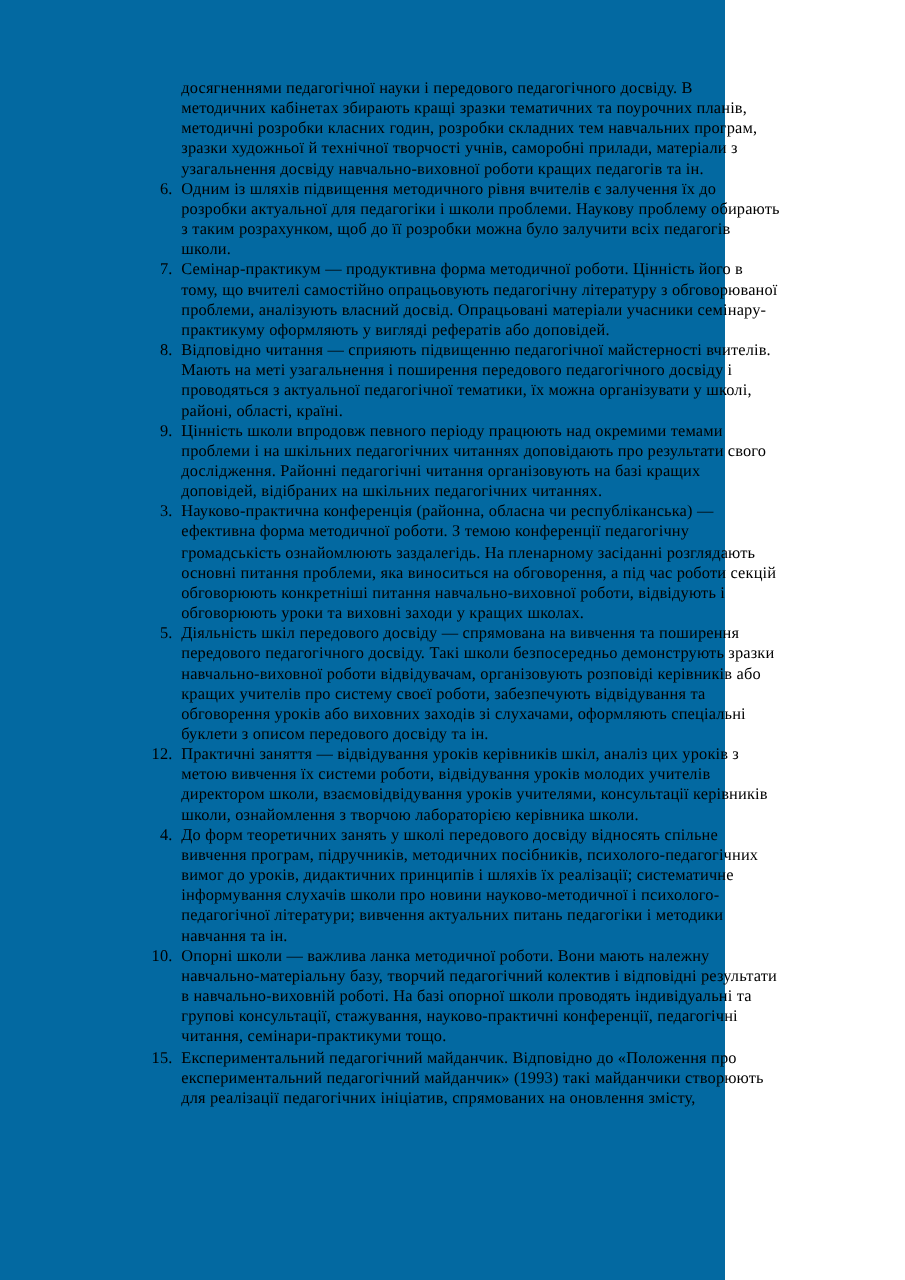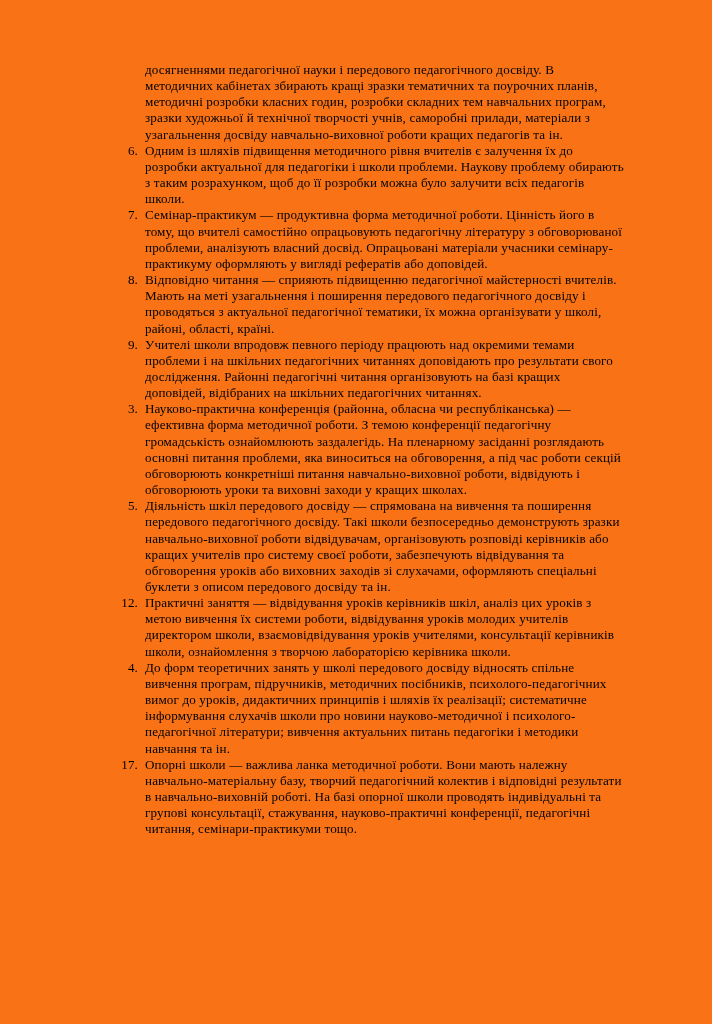--- a/index.html
+++ b/index.html
@@ -11,23 +11,23 @@
     width: 724px;
     height: 1024px;
     overflow: hidden;
     font-family: "Liberation Serif", "DejaVu Serif", serif;
     color: #000000;
     -webkit-font-smoothing: antialiased;
   }
 
   .page {
     position: relative;
-    width: 712px;
+    width: 580px;
     height: 1024px;
-    background: #f97316;
+    background: #0369a1;
     box-sizing: border-box;
   }
 
   .text-column {
     position: absolute;
     left: 112px;
     top: 62px;
     width: 512px;
   }
 
@@ -86,38 +86,42 @@
       <li>
         <span class="num">7.</span>
         <span class="body-text">Семінар-практикум — продуктивна форма методичної роботи. Цінність його в тому, що вчителі самостійно опрацьовують педагогічну літературу з обговорюваної проблеми, аналізують власний досвід. Опрацьовані матеріали учасники семінару-практикуму оформляють у вигляді рефератів або доповідей.</span>
       </li>
       <li>
         <span class="num">8.</span>
         <span class="body-text">Відповідно читання — сприяють підвищенню педагогічної майстерності вчителів. Мають на меті узагальнення і поширення передового педагогічного досвіду і проводяться з актуальної педагогічної тематики, їх можна організувати у школі, районі, області, країні.</span>
       </li>
       <li>
         <span class="num">9.</span>
-        <span class="body-text">Учителі школи впродовж певного періоду працюють над окремими темами проблеми і на шкільних педагогічних читаннях доповідають про результати свого дослідження. Районні педагогічні читання організовують на базі кращих доповідей, відібраних на шкільних педагогічних читаннях.</span>
+        <span class="body-text">Цінність школи впродовж певного періоду працюють над окремими темами проблеми і на шкільних педагогічних читаннях доповідають про результати свого дослідження. Районні педагогічні читання організовують на базі кращих доповідей, відібраних на шкільних педагогічних читаннях.</span>
       </li>
       <li>
         <span class="num">3.</span>
         <span class="body-text">Науково-практична конференція (районна, обласна чи республіканська) — ефективна форма методичної роботи. З темою конференції педагогічну громадськість ознайомлюють заздалегідь. На пленарному засіданні розглядають основні питання проблеми, яка виноситься на обговорення, а під час роботи секцій обговорюють конкретніші питання навчально-виховної роботи, відвідують і обговорюють уроки та виховні заходи у кращих школах.</span>
       </li>
       <li>
         <span class="num">5.</span>
         <span class="body-text">Діяльність шкіл передового досвіду — спрямована на вивчення та поширення передового педагогічного досвіду. Такі школи безпосередньо демонструють зразки навчально-виховної роботи відвідувачам, організовують розповіді керівників або кращих учителів про систему своєї роботи, забезпечують відвідування та обговорення уроків або виховних заходів зі слухачами, оформляють спеціальні буклети з описом передового досвіду та ін.</span>
       </li>
       <li>
         <span class="num">12.</span>
         <span class="body-text">Практичні заняття — відвідування уроків керівників шкіл, аналіз цих уроків з метою вивчення їх системи роботи, відвідування уроків молодих учителів директором школи, взаємовідвідування уроків учителями, консультації керівників школи, ознайомлення з творчою лабораторією керівника школи.</span>
       </li>
       <li>
         <span class="num">4.</span>
         <span class="body-text">До форм теоретичних занять у школі передового досвіду відносять спільне вивчення програм, підручників, методичних посібників, психолого-педагогічних вимог до уроків, дидактичних принципів і шляхів їх реалізації; систематичне інформування слухачів школи про новини науково-методичної і психолого-педагогічної літератури; вивчення актуальних питань педагогіки і методики навчання та ін.</span>
       </li>
       <li>
-        <span class="num">17.</span>
+        <span class="num">10.</span>
         <span class="body-text">Опорні школи — важлива ланка методичної роботи. Вони мають належну навчально-матеріальну базу, творчий педагогічний колектив і відповідні результати в навчально-виховній роботі. На базі опорної школи проводять індивідуальні та групові консультації, стажування, науково-практичні конференції, педагогічні читання, семінари-практикуми тощо.</span>
+      </li>
+      <li>
+        <span class="num">15.</span>
+        <span class="body-text">Експериментальний педагогічний майданчик. Відповідно до «Положення про експериментальний педагогічний майданчик» (1993) такі майданчики створюють для реалізації педагогічних ініціатив, спрямованих на оновлення змісту,</span>
       </li>
     </ol>
 
   </div>
 </div>
 
 </body></html>

